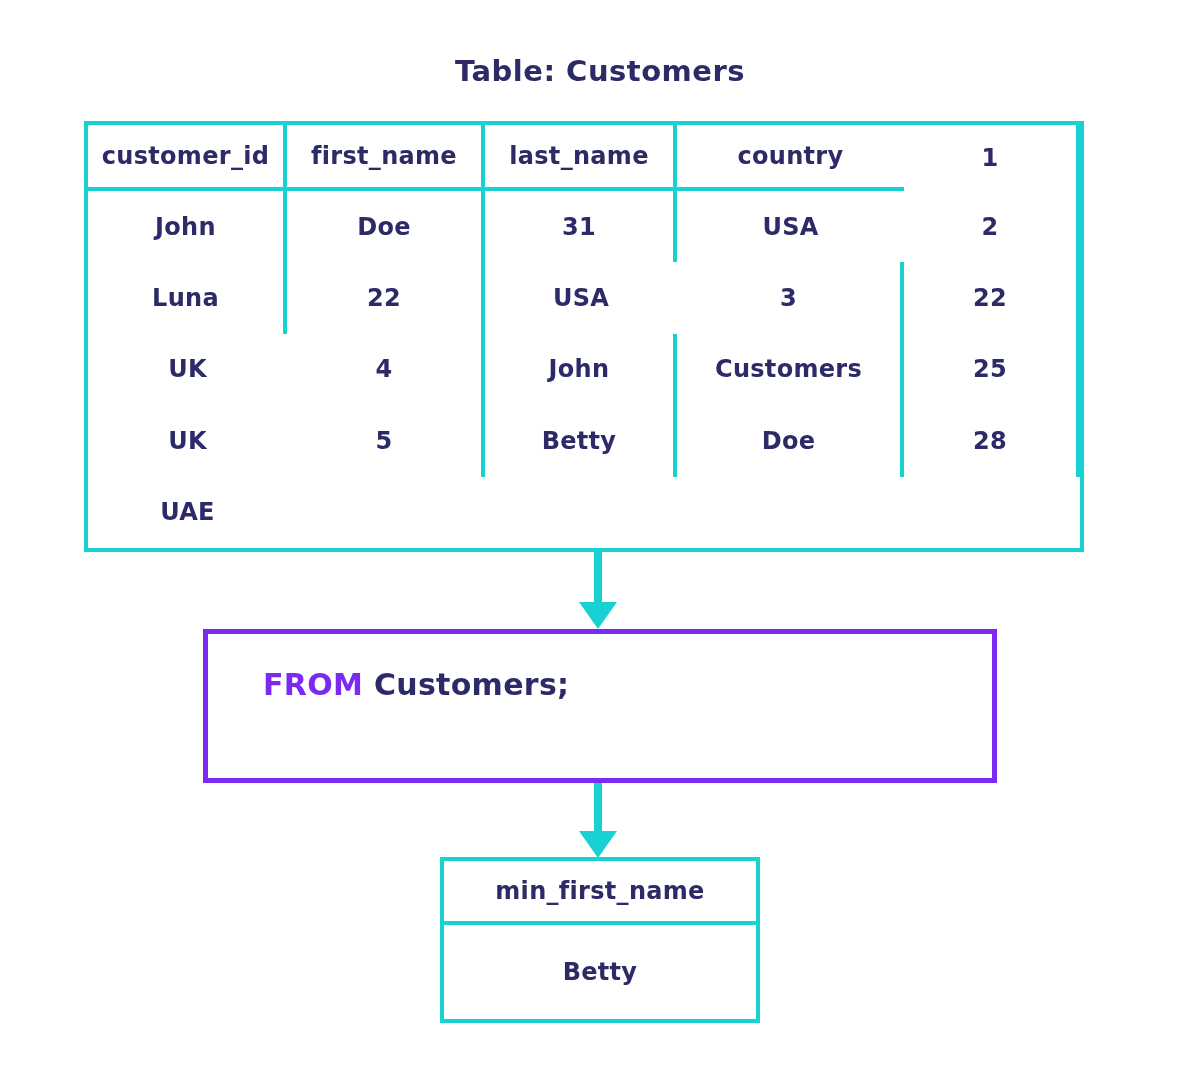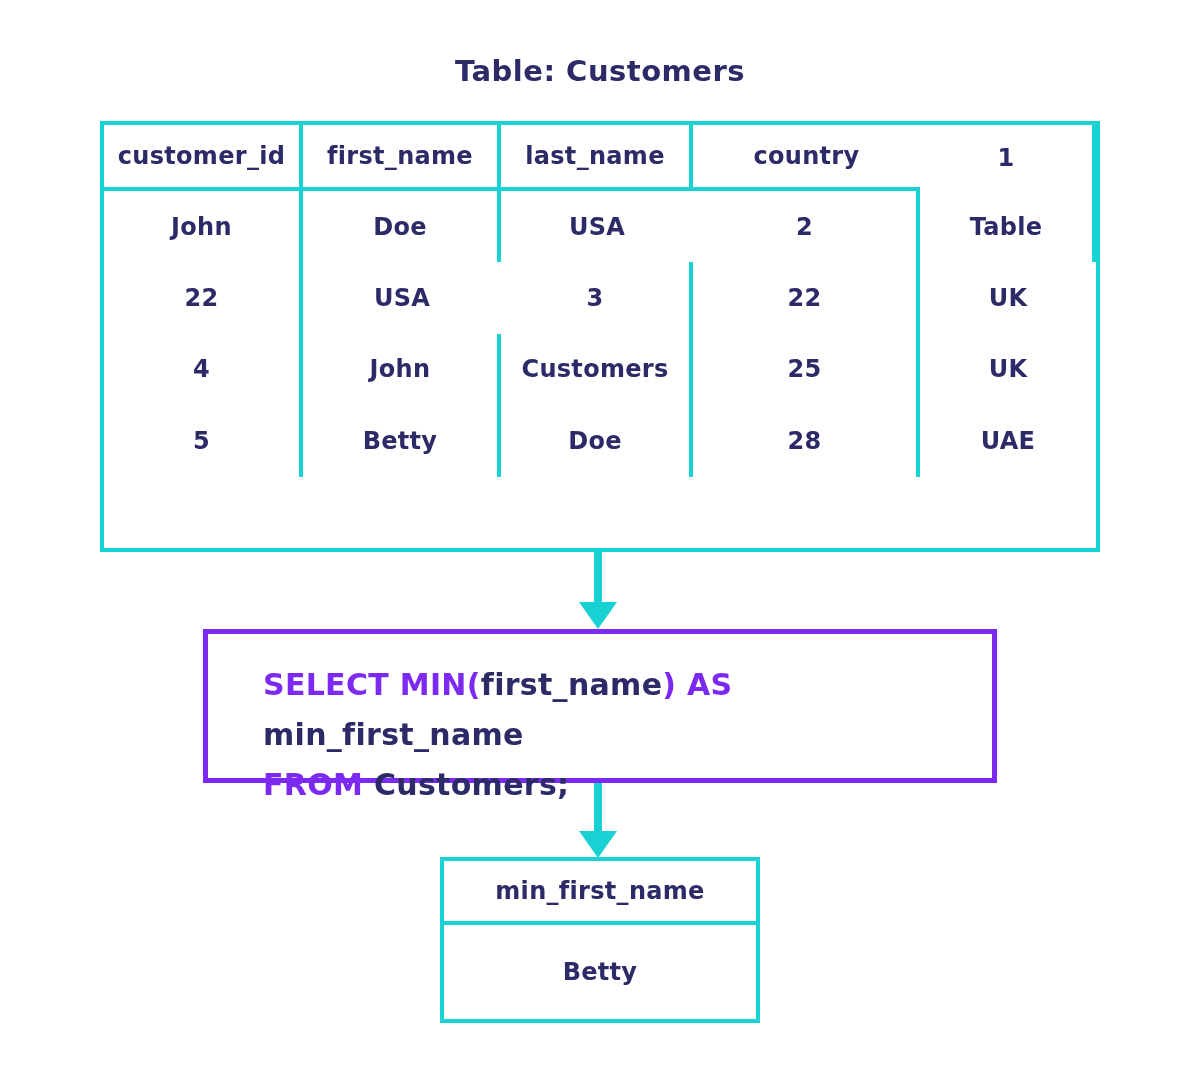--- a/index.html
+++ b/index.html
@@ -22,21 +22,21 @@
     text-align: center;
     font-size: 29px;
     font-weight: bold;
     color: #2d2b67;
     letter-spacing: 0.5px;
   }
 
   
   .customers-table {
     position: absolute;
-    left: 100px;
+    left: 84px;
     top: 121px;
     width: 1000px;
     height: 431px;
     border: 4px solid #17d1d2;
     display: grid;
     grid-template-columns: 199px 198px 192px 227px 176px;
     grid-template-rows: 66px repeat(5, 71.4px);
   }
   .cell {
     display: flex;
@@ -129,23 +129,24 @@
   <div class="diagram-title">Table: Customers</div>
 
   <div class="customers-table">
       <div class="cell header-cell v-divider">customer_id</div>
       <div class="cell header-cell v-divider">first_name</div>
       <div class="cell header-cell v-divider">last_name</div>
       <div class="cell header-cell">country</div>
       <div class="cell v-divider">1</div>
       <div class="cell v-divider">John</div>
       <div class="cell v-divider">Doe</div>
+      <div class="cell v-divider">31</div>
       <div class="cell">USA</div>
       <div class="cell v-divider">2</div>
-      <div class="cell v-divider">Table</div>
+      <div class="cell v-divider">Luna</div>
       <div class="cell v-divider">22</div>
       <div class="cell">USA</div>
       <div class="cell v-divider">3</div>
       <div class="cell v-divider">22</div>
       <div class="cell">UK</div>
       <div class="cell v-divider">4</div>
       <div class="cell v-divider">John</div>
       <div class="cell v-divider">Customers</div>
       <div class="cell v-divider">25</div>
       <div class="cell">UK</div>
@@ -154,21 +155,21 @@
       <div class="cell v-divider">Doe</div>
       <div class="cell v-divider">28</div>
       <div class="cell">UAE</div>
     </div>
 
   <div class="arrow" id="arrow-table-to-query">
     <div class="arrow-stem"></div>
     <div class="arrow-head"></div>
   </div>
 
-  <div class="query-box"><span class="sql-line"><span class="kw">SELECT MIN(</span><span class="id">first_name</span><span class="kw">) AS </span><span class="id">min_first_name</span></span><span class="sql-line"><span class="kw">FROM </span><span class="id">Customers;</span></span></div>
+  <div class="query-box"><span class="sql-line"><span class="kw">FROM </span><span class="id">Customers;</span></span></div>
 
   <div class="arrow" id="arrow-query-to-result">
     <div class="arrow-stem"></div>
     <div class="arrow-head"></div>
   </div>
 
   <div class="result-table">
     <div class="result-header">min_first_name</div>
     <div class="result-value">Betty</div>
   </div>

